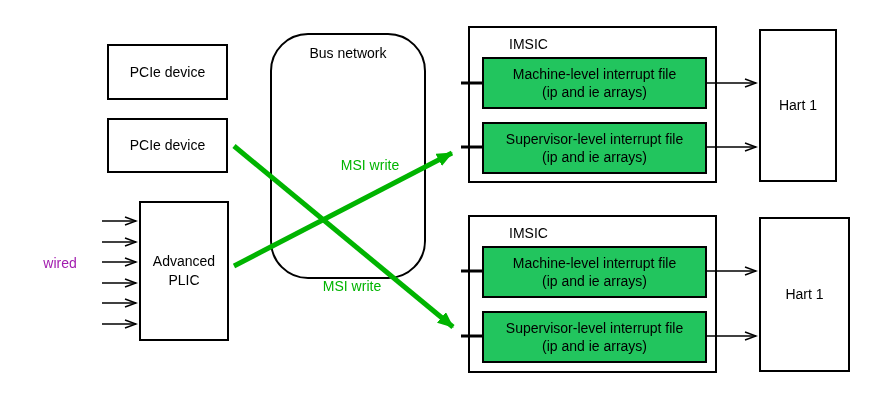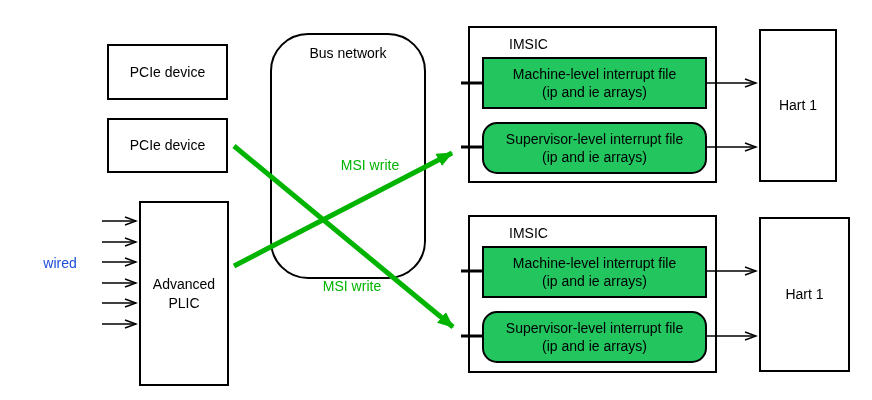--- a/index.html
+++ b/index.html
@@ -24,21 +24,21 @@
     flex-direction: column;
     align-items: center;
     justify-content: center;
     text-align: center;
     font-size: 14px;
     line-height: 19px;
     color: #000000;
   }
   .pcie1   { left: 107px; top: 44px;  width: 121px; height: 56px; }
   .pcie2   { left: 107px; top: 118px; width: 121px; height: 55px; }
-  .plic    { left: 139px; top: 201px; width: 90px;  height: 185px; }
+  .plic    { left: 139px; top: 201px; width: 90px;  height: 140px; }
   .bus {
     left: 270px; top: 33px; width: 156px; height: 246px;
     border-radius: 38px;
     justify-content: flex-start;
     padding-top: 9px;
   }
   .imsic1  { left: 468px; top: 26px;  width: 249px; height: 157px; display: block; }
   .imsic2  { left: 468px; top: 215px; width: 249px; height: 158px; display: block; }
   .imsic-title {
     position: absolute;
@@ -57,29 +57,29 @@
     justify-content: center;
     text-align: center;
     font-size: 14px;
     line-height: 18px;
     color: #000000;
     left: 12px;
     width: 225px;
     height: 52px;
   }
   .inner.mach { top: 29px; }
-  .inner.supr { top: 94px; border-radius: 15px; }
+  .inner.supr { top: 94px; }
   .hart1   { left: 759px; top: 29px;  width: 78px; height: 153px; }
   .hart2   { left: 759px; top: 217px; width: 91px; height: 155px; }
   .freelabel {
     position: absolute;
     font-size: 14px;
     line-height: 18px;
     text-align: center;
-    color: #1d4ed8;
+    color: #a21caf;
     white-space: nowrap;
   }
   .wired { left: 14px; top: 254px; width: 92px; white-space: normal; }
   .msi-top    { left: 330px; top: 156px; width: 80px; }
   .msi-bottom { left: 312px; top: 277px; width: 80px; }
   #connectors {
     position: absolute;
     left: 0; top: 0;
     width: 872px;
     height: 400px;

